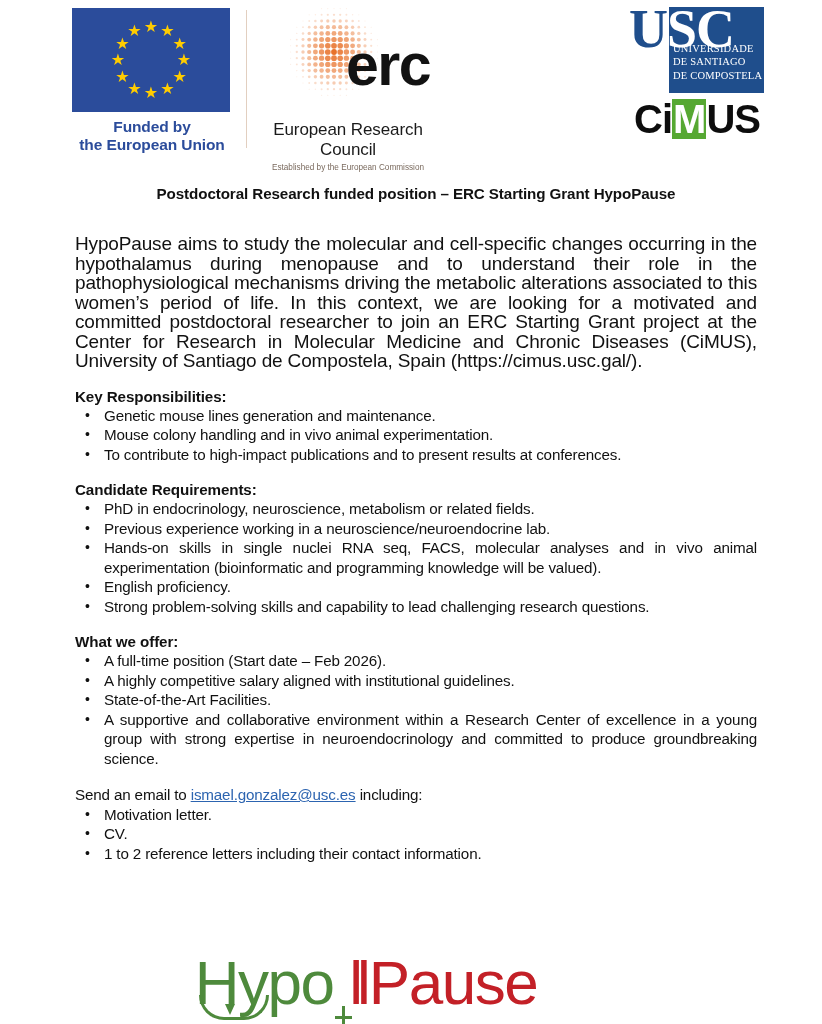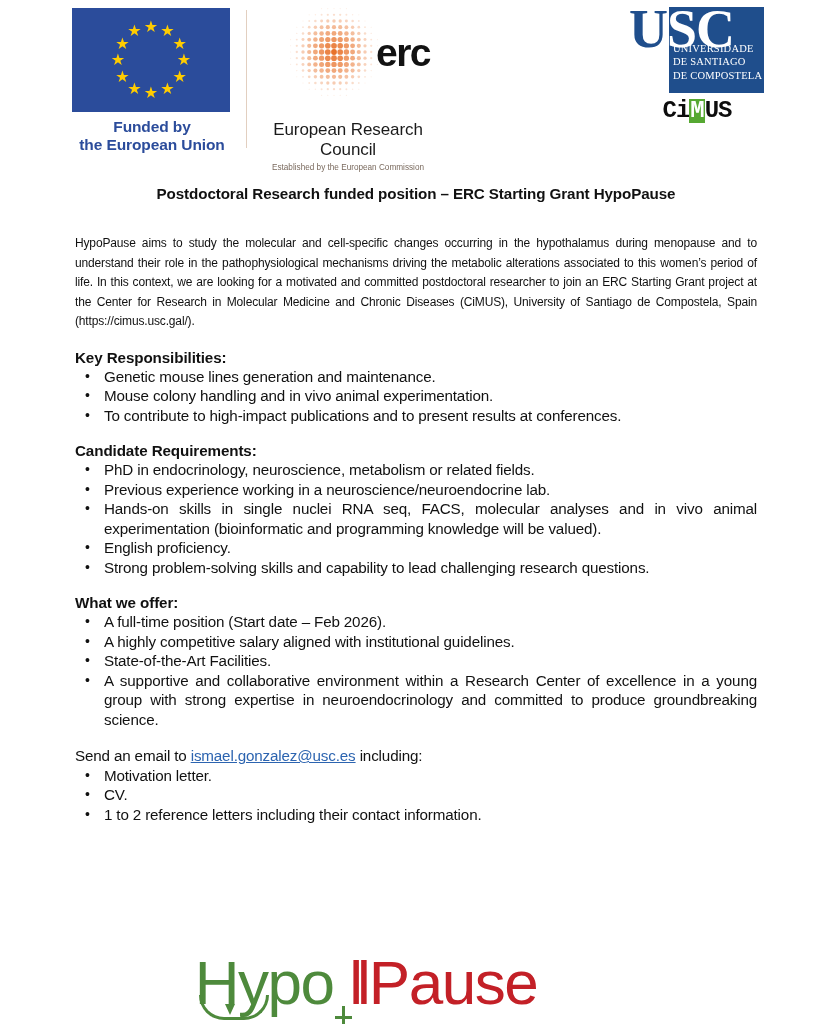--- a/index.html
+++ b/index.html
@@ -90,21 +90,21 @@
     position: relative;
     width: 172px;
     height: 100px;
     margin: 0 auto;
   }
   .erc-dots { position: absolute; inset: 0; }
   .erc-word {
     position: absolute;
     right: 4px;
     top: 27px;
-    font-size: 39px;
+    font-size: 59px;
     font-weight: bold;
     color: #121212;
     letter-spacing: -1.5px;
     font-family: "Liberation Sans", sans-serif;
   }
   .erc-name {
     font-size: 17px;
     font-weight: normal;
     color: #1a1a1a;
     letter-spacing: -0.1px;
@@ -158,26 +158,26 @@
     color: #ffffff;
     font-size: 10.5px;
     line-height: 1.28;
     letter-spacing: 0.2px;
     font-family: "Liberation Serif", serif;
   }
   .cimus {
     margin: 5px auto 0;
     width: 150px;
     text-align: center;
-    font-size: 24px;
+    font-size: 40px;
     font-weight: bold;
     line-height: 1;
     letter-spacing: -1px;
     color: #0d0d0d;
-    font-family: Liberation Mono, monospace;
+    font-family: Liberation Sans, sans-serif;
   }
   .cimus .mbox {
     background: #56A832;
     color: #ffffff;
     padding: 0 1px;
     display: inline-block;
   }
 
   
   .doc {
@@ -189,21 +189,21 @@
   .doc-title {
     text-align: center;
     font-weight: bold;
     font-size: 15.2px;
     color: #111;
     margin: 0 0 32px 0;
     letter-spacing: -0.1px;
   }
   p.para {
     margin: 0 0 17px 0;
-    font-size: 12px;
+    font-size: 19px;
     line-height: 19.5px;
     text-align: justify;
     color: #111;
     letter-spacing: -0.15px;
   }
   h2.section {
     font-size: 15.2px;
     font-weight: bold;
     margin: 0 0 1px 0;
     color: #111;

